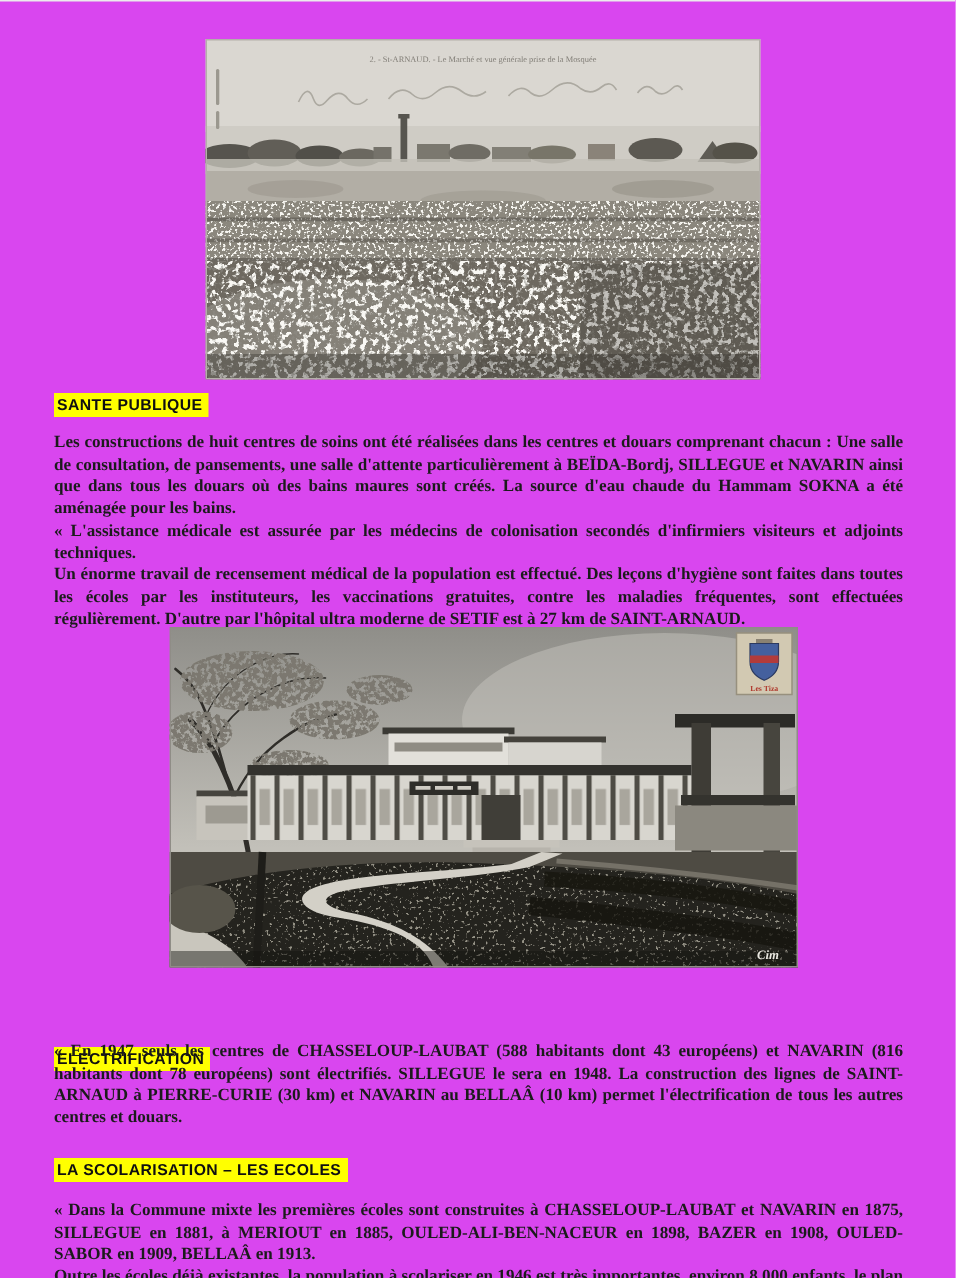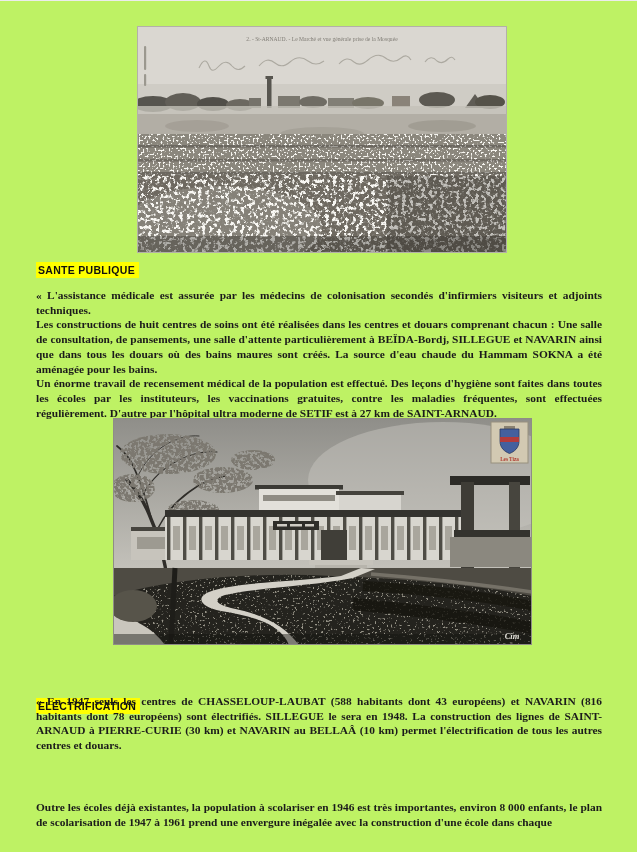--- a/index.html
+++ b/index.html
@@ -5,21 +5,21 @@
   html, body { margin: 0; padding: 0; }
   body {
     width: 637px; height: 852px;
     background: #ffffff;
     font-family: "Liberation Serif", serif;
     overflow: hidden;
     position: relative;
   }
   .page {
     position: absolute; inset: 0;
-    background: #bef264;
+    background: #d946ef;
     border-top: 1px solid #ececec;
   }
   .photo {
     position: absolute;
     margin: 0;
     line-height: 0;
   }
   .photo svg { display: block; }
   .photo1 { left: 137px; top: 25px; }
   .photo2 { left: 113px; top: 417px; font-weight: bold; }
@@ -137,22 +137,22 @@
         <rect x="250" y="150" width="120" height="77" fill="#3f3c36" opacity="0.3"></rect>
         <rect y="210" width="370" height="17" fill="#35332e" opacity="0.38"></rect>
       </g>
 
       <rect x="0.5" y="0.5" width="369" height="226" fill="none" stroke="#b3b0a9"></rect>
     </svg>
   </figure>
 
   <div class="heading h1">SANTE PUBLIQUE</div>
   <div class="bodytext t1">
+    <p>Les constructions de huit centres de soins ont été réalisées dans les centres et douars comprenant chacun : Une salle de consultation, de pansements, une salle d'attente particulièrement à BEÏDA-Bordj, SILLEGUE et NAVARIN ainsi que dans tous les douars où des bains maures sont créés. La source d'eau chaude du Hammam SOKNA a été aménagée pour les bains.</p>
     <p>« L'assistance médicale est assurée par les médecins de colonisation secondés d'infirmiers visiteurs et adjoints techniques.</p>
-    <p>Les constructions de huit centres de soins ont été réalisées dans les centres et douars comprenant chacun : Une salle de consultation, de pansements, une salle d'attente particulièrement à BEÏDA-Bordj, SILLEGUE et NAVARIN ainsi que dans tous les douars où des bains maures sont créés. La source d'eau chaude du Hammam SOKNA a été aménagée pour les bains.</p>
     <p>Un énorme travail de recensement médical de la population est effectué. Des leçons d'hygiène sont faites dans toutes les écoles par les instituteurs, les vaccinations gratuites, contre les maladies fréquentes, sont effectuées régulièrement. D'autre par l'hôpital ultra moderne de SETIF est à 27 km de SAINT-ARNAUD.</p>
   </div>
 
   <figure class="photo photo2">
     <svg width="419" height="227" viewBox="0 0 419 227">
       <defs>
         <linearGradient id="sky2" x1="0" y1="0" x2="0" y2="1">
           <stop offset="0" stop-color="#8f8e89"></stop>
           <stop offset="0.65" stop-color="#c2c0b9"></stop>
           <stop offset="1" stop-color="#cfcdc6"></stop>
@@ -251,17 +251,19 @@
 
       <rect x="0.5" y="0.5" width="418" height="226" fill="none" stroke="#8f8d86"></rect>
     </svg>
   </figure>
 
   <div class="heading h2">ELECTRIFICATION</div>
   <div class="bodytext t2">
     <p>« En 1947 seuls les centres de CHASSELOUP-LAUBAT (588 habitants dont 43 européens) et NAVARIN (816 habitants dont 78 européens) sont électrifiés. SILLEGUE le sera en 1948. La construction des lignes de SAINT-ARNAUD à PIERRE-CURIE (30 km) et NAVARIN au BELLAÂ (10 km) permet l'électrification de tous les autres centres et douars.</p>
   </div>
 
+  <div class="heading h3">LA SCOLARISATION – LES ECOLES</div>
   <div class="bodytext t3">
+    <p>« Dans la Commune mixte les premières écoles sont construites à CHASSELOUP-LAUBAT et NAVARIN en 1875, SILLEGUE en 1881, à MERIOUT en 1885, OULED-ALI-BEN-NACEUR en 1898, BAZER en 1908, OULED-SABOR en 1909, BELLAÂ en 1913.</p>
     <p>Outre les écoles déjà existantes, la population à scolariser en 1946 est très importantes, environ 8 000 enfants, le plan de scolarisation de 1947 à 1961 prend une envergure inégalée avec la construction d'une école dans chaque</p>
   </div>
 
 </div>
 
 </body></html>

